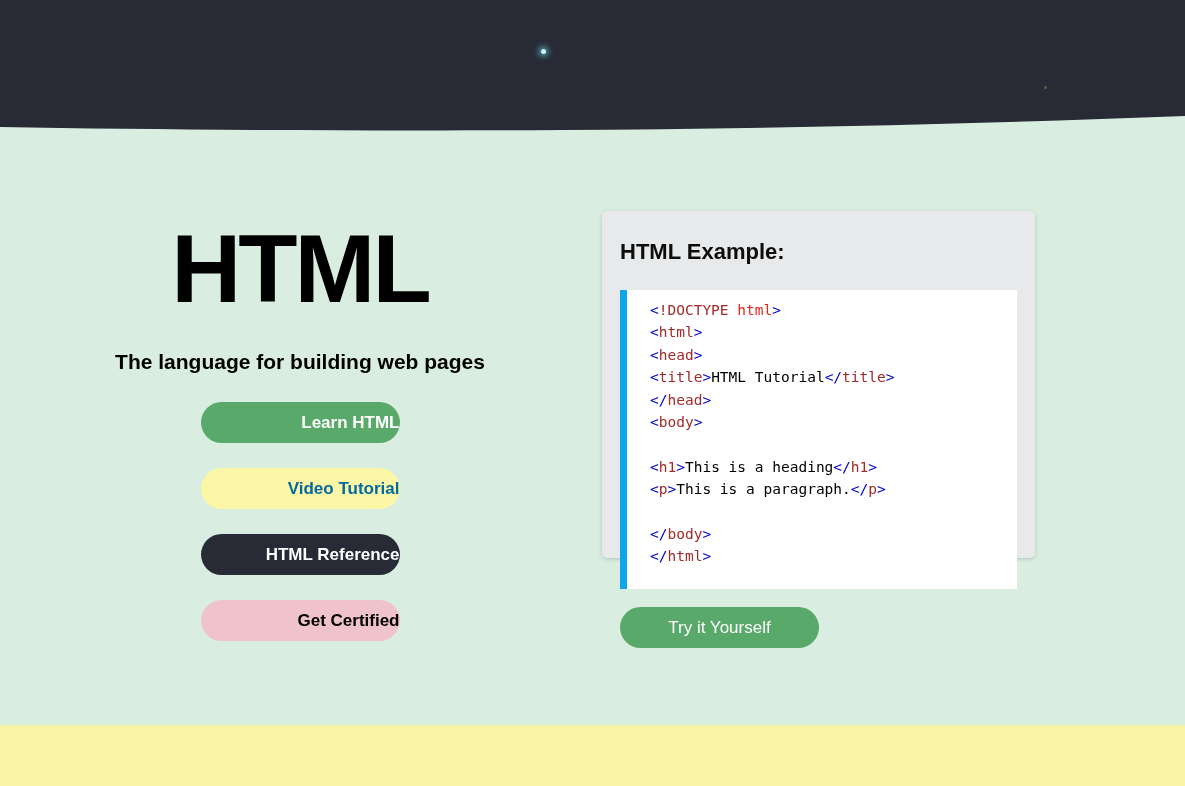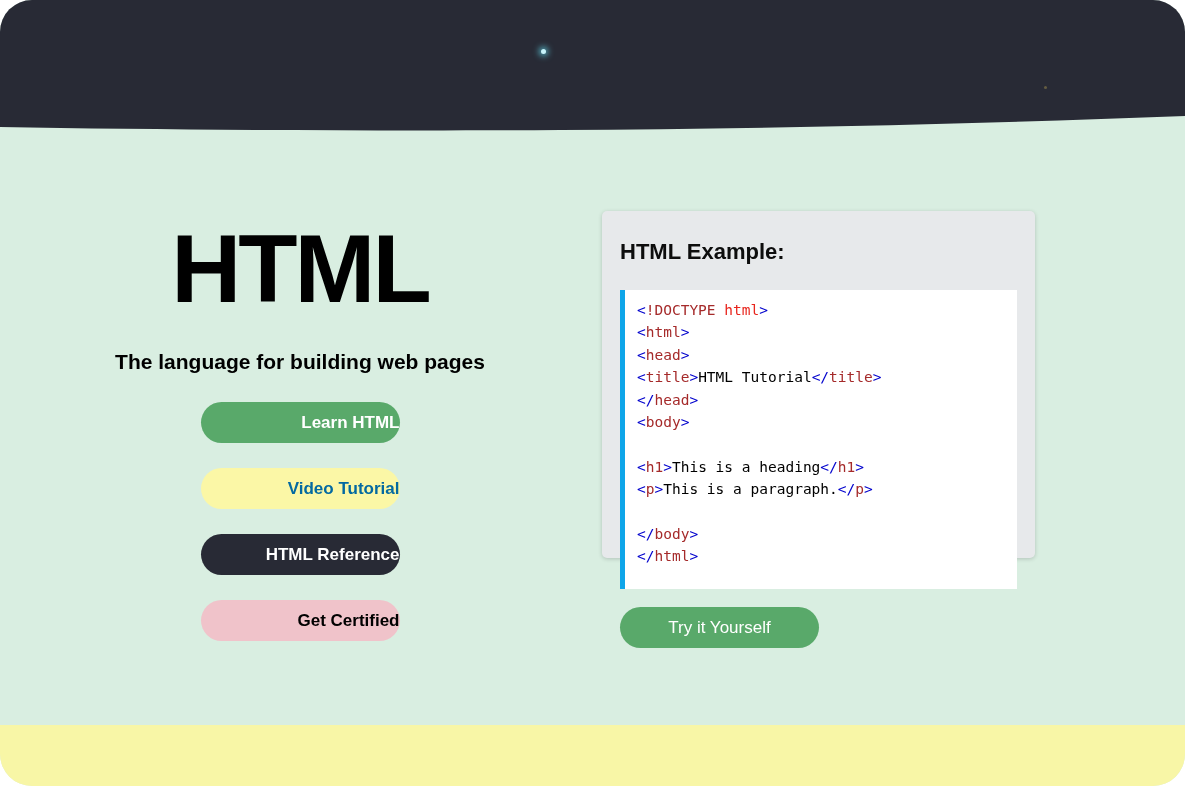--- a/index.html
+++ b/index.html
@@ -1,18 +1,18 @@
 <!DOCTYPE html>
 <html><head>
 <meta charset="utf-8">
 <style>
   html,body{margin:0;padding:0;}
   #app{
     position:relative;width:1185px;height:786px;overflow:hidden;
-    background:#D9EEE1;font-family:"Liberation Sans",sans-serif;border-radius:32px;
+    background:#D9EEE1;font-family:"Liberation Sans",sans-serif;
   }
   
   .hero-header{position:absolute;left:0;top:0;width:1185px;height:132px;}
   .hero-header svg{display:block;width:1185px;height:132px;}
   .star{position:absolute;border-radius:50%;}
   .star-cyan{left:541px;top:49px;width:5px;height:5px;background:#C8F4FB;box-shadow:0 0 6px 2px rgba(94,207,227,.85);}
   .star-faint{left:1044px;top:86px;width:3px;height:3px;background:#6E6443;opacity:.85;}
   
   .hero-left{position:absolute;left:0;top:130px;width:600px;text-align:center;color:#000;}
   .hero-title{margin:90px 0 0;font-size:97px;line-height:1;font-weight:bold;letter-spacing:-3px;}
@@ -25,21 +25,21 @@
   }
   
   .example-card{
     position:absolute;left:602px;top:211px;width:433px;height:347px;box-sizing:border-box;
     background:#E7E9EB;border-radius:5px;padding:0 18px;
     box-shadow:0 1px 4px rgba(0,0,0,.18);
   }
   .example-heading{margin:0;padding-top:28px;font-size:22px;font-weight:bold;color:#0d0d0d;}
   .code-block{
     margin-top:25px;height:299px;box-sizing:border-box;overflow:hidden;
-    background:#ffffff;border-left:5px solid #0ea5e9;padding:9px 12px;
+    background:#ffffff;border-left:7px solid #0ea5e9;padding:9px 23px;
     font-family:"DejaVu Sans Mono",monospace;font-size:14.5px;line-height:22.4px;
     text-align:left;white-space:pre;
   }
   .code-line{height:22.4px;}
   .tok-b{color:#0000CD;}   
   .tok-n{color:#A52A2A;}   
   .tok-a{color:#E8261E;}   
   .tok-t{color:#000000;}   
   .try-btn{
     position:absolute;left:18px;top:396px;width:199px;height:41px;

